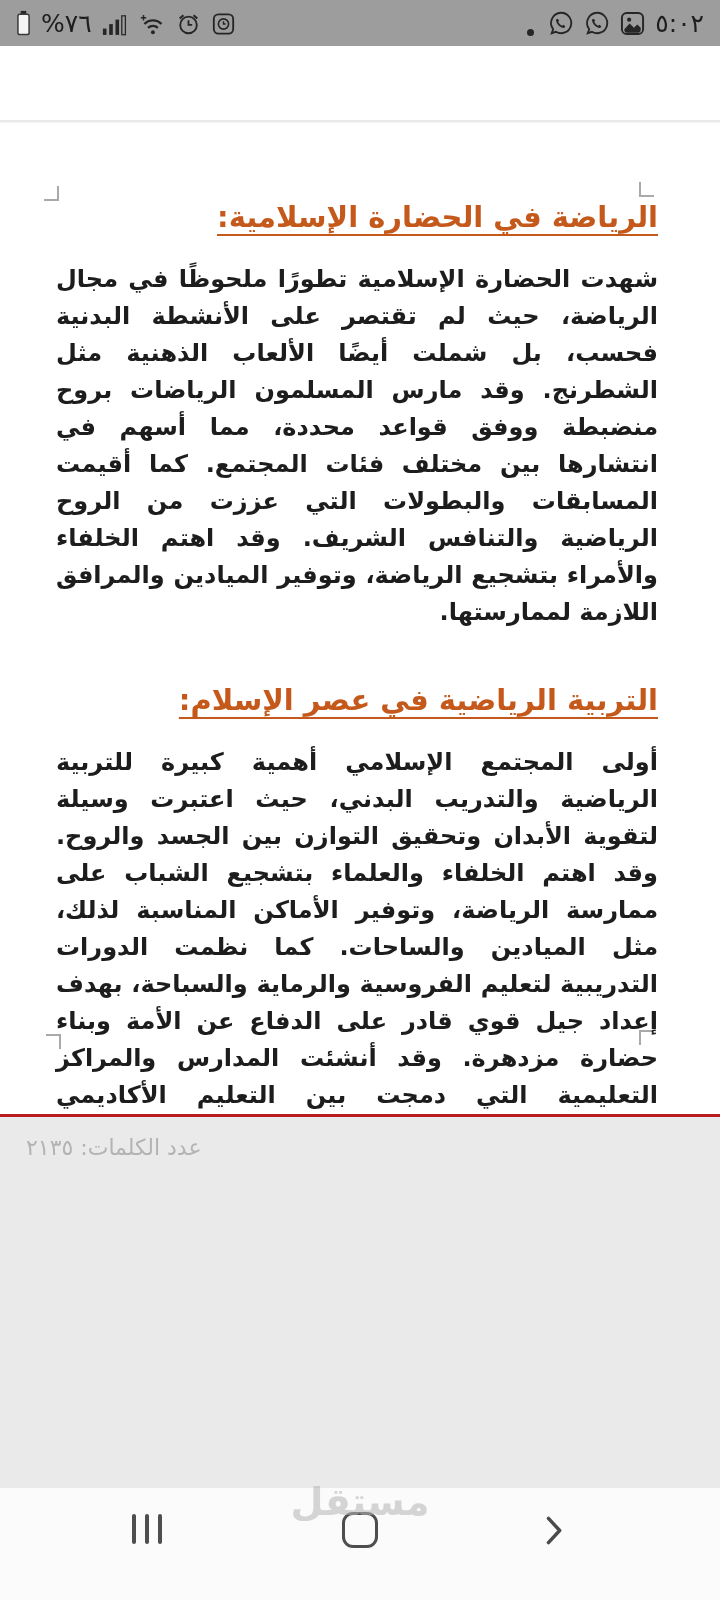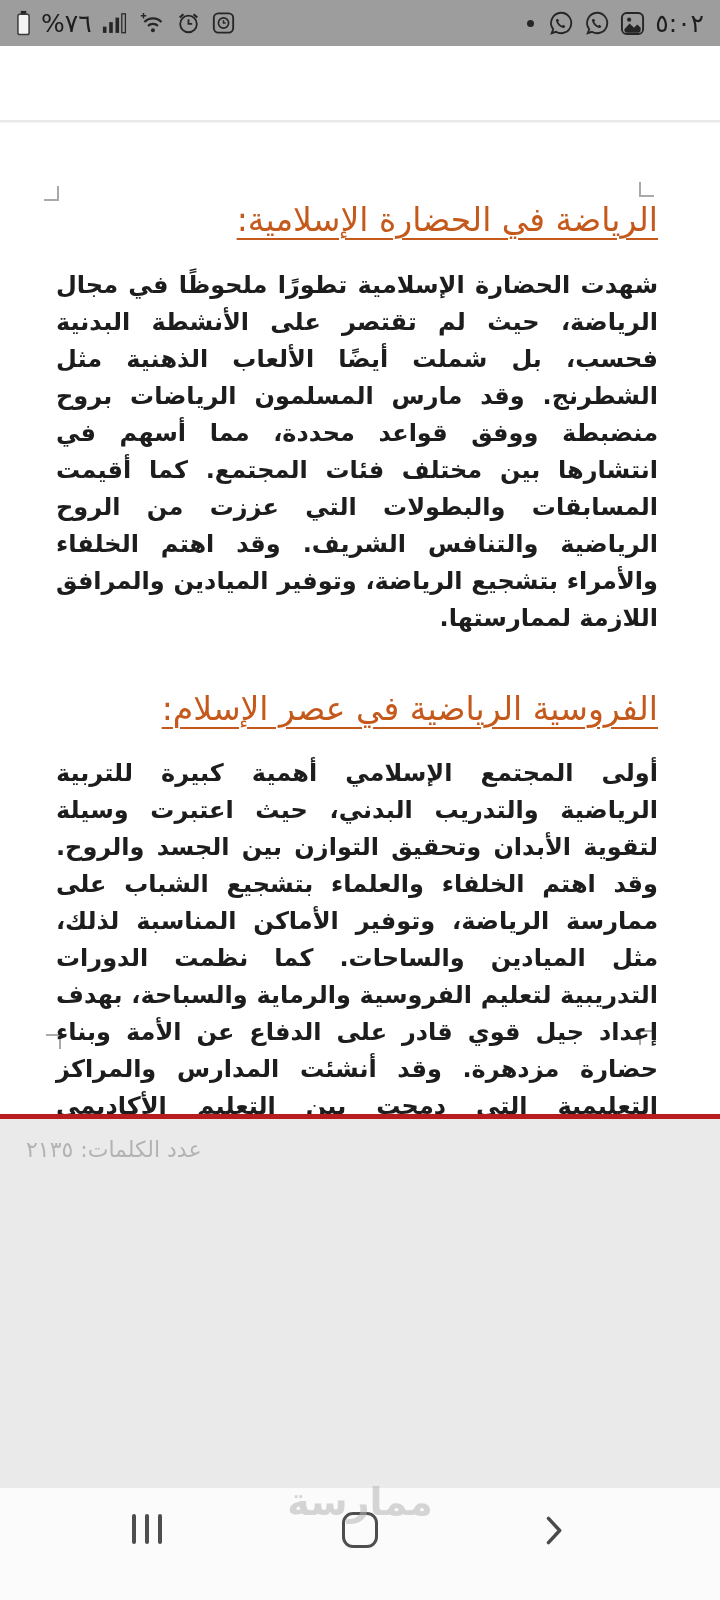--- a/index.html
+++ b/index.html
@@ -11,21 +11,21 @@
     overflow:hidden;
   }
 
   
   .status-bar {
     position:absolute; top:0; left:0; width:720px; height:46px;
     background:#9d9d9d;
     display:flex; align-items:center; justify-content:space-between;
     padding:0 16px;
   }
-  .sb-group { display:flex; align-items:center; gap:10px; }
+  .sb-group { display:flex; align-items:flex-end; gap:10px; }
   .sb-text { font-size:25px; color:#1e1e1e; line-height:1; }
   .sb-icon { display:inline-flex; align-items:center; }
   .sb-dot { width:7px; height:7px; border-radius:50%; background:#262626; margin-right:4px; }
 
   
   .doc-page {
     position:absolute; top:46px; left:0; width:720px; height:1068px;
     background:#ffffff;
   }
   .page-top-divider {
@@ -38,42 +38,42 @@
   .mm-tr { right:66px; top:136px;  border-bottom:2px solid #a9a9a9; border-left:2px solid #a9a9a9; }
   .mm-bl { left:46px;  top:988px;  border-top:2px solid #a9a9a9;   border-right:2px solid #a9a9a9; }
   .mm-br { right:66px; top:984px;  border-top:2px solid #a9a9a9;   border-left:2px solid #a9a9a9; }
 
   .doc-content {
     position:absolute; top:152px; left:0; right:0;
     padding:0 62px 0 56px;
     direction:rtl;
   }
   .doc-heading {
-    font-size:33px; font-weight:normal;
+    font-size:29px; font-weight:bold;
     color:#c4591b;
     text-align:right;
     text-decoration:underline;
     text-decoration-thickness:2px;
     text-underline-offset:7px;
     margin-bottom:24px;
     line-height:1.35;
   }
   .doc-heading.second { margin-top:50px; }
   .doc-para {
     font-size:24px; line-height:37px;
     color:#1d1d1d;
     text-align:justify;
     font-weight:bold;
   }
 
   
   .doc-footer {
     position:absolute; top:1114px; left:0; width:720px; height:374px;
     background:#eaeaea;
-    border-top:5px solid #b91c1c;
+    border-top:3px solid #b91c1c;
   }
   .word-count {
     position:absolute; top:18px; left:26px;
     font-size:22px; color:#b3b3b3;
     direction:rtl;
   }
 
   
   .watermark {
     position:absolute; top:1482px; left:0; width:720px;
@@ -167,31 +167,31 @@
 
   <div class="margin-mark mm-tl"></div>
   <div class="margin-mark mm-tr"></div>
   <div class="margin-mark mm-bl"></div>
   <div class="margin-mark mm-br"></div>
 
   <div class="doc-content">
     <h1 class="doc-heading">الرياضة في الحضارة الإسلامية:</h1>
     <p class="doc-para">شهدت الحضارة الإسلامية تطورًا ملحوظًا في مجال الرياضة، حيث لم تقتصر على الأنشطة البدنية فحسب، بل شملت أيضًا الألعاب الذهنية مثل الشطرنج. وقد مارس المسلمون الرياضات بروح منضبطة ووفق قواعد محددة، مما أسهم في انتشارها بين مختلف فئات المجتمع. كما أقيمت المسابقات والبطولات التي عززت من الروح الرياضية والتنافس الشريف. وقد اهتم الخلفاء والأمراء بتشجيع الرياضة، وتوفير الميادين والمرافق اللازمة لممارستها.</p>
 
-    <h1 class="doc-heading second">الفروسية الرياضية في عصر الإسلام:</h1>
+    <h1 class="doc-heading second">التربية الرياضية في عصر الإسلام:</h1>
     <p class="doc-para">أولى المجتمع الإسلامي أهمية كبيرة للتربية الرياضية والتدريب البدني، حيث اعتبرت وسيلة لتقوية الأبدان وتحقيق التوازن بين الجسد والروح. وقد اهتم الخلفاء والعلماء بتشجيع الشباب على ممارسة الرياضة، وتوفير الأماكن المناسبة لذلك، مثل الميادين والساحات. كما نظمت الدورات التدريبية لتعليم الفروسية والرماية والسباحة، بهدف إعداد جيل قوي قادر على الدفاع عن الأمة وبناء حضارة مزدهرة. وقد أنشئت المدارس والمراكز التعليمية التي دمجت بين التعليم الأكاديمي والتدريب البدني، مما أسهم في تطوير مفهوم التربية الشاملة.</p>
   </div>
 </div>
 
 <div class="doc-footer">
   <span class="word-count">عدد الكلمات: ٢١٣٥</span>
 </div>
 
 <div class="watermark">
-  <div class="watermark-title">ممارسة</div>
+  <div class="watermark-title">مستقل</div>
 </div>
 
 <div class="nav-bar">
   <div class="nav-btn recents-btn">
     <span class="recents-bar"></span>
     <span class="recents-bar"></span>
     <span class="recents-bar"></span>
   </div>
   <div class="nav-btn home-btn">
     <div class="home-shape"></div>

